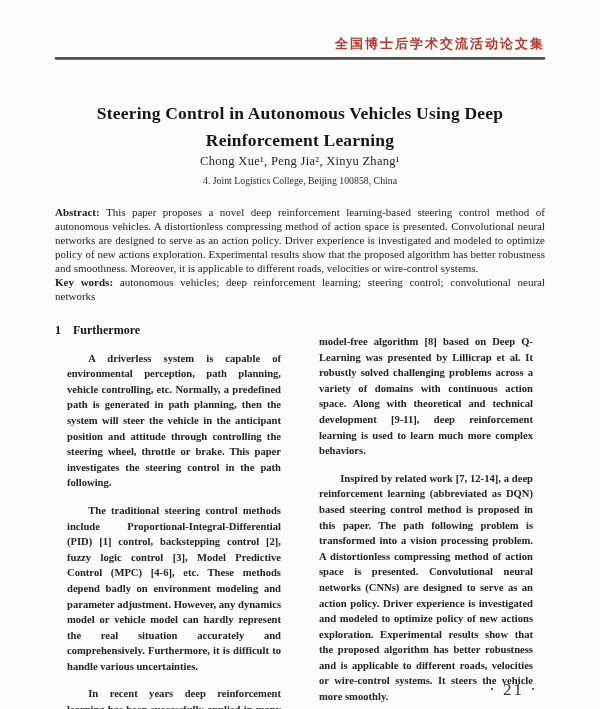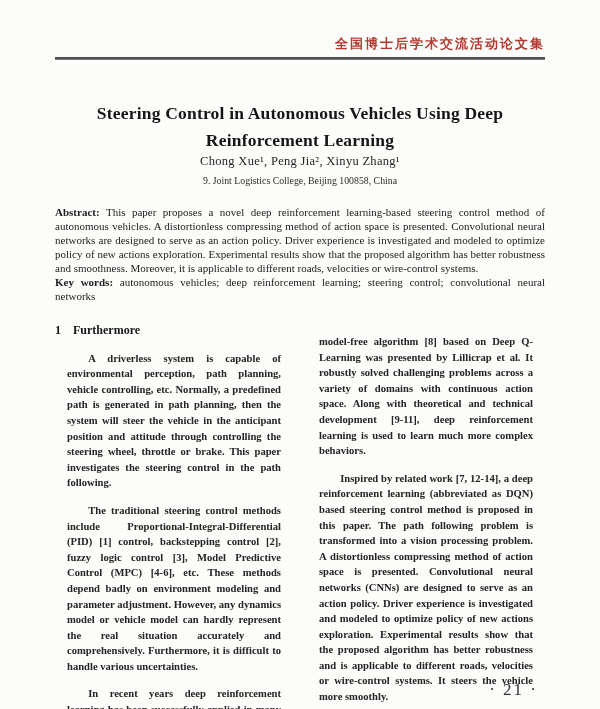--- a/index.html
+++ b/index.html
@@ -107,21 +107,21 @@
   <div class="header-row">
     <span class="header-title">全国博士后学术交流活动论文集</span>
   </div>
   <div class="header-rule"></div>
 
   <h1 class="paper-title">Steering Control in Autonomous Vehicles Using Deep Reinforcement Learning</h1>
 
   <div class="authors">Chong Xue¹, Peng Jia², Xinyu Zhang¹</div>
 
   <div class="affiliations">
-    <div class="affil">9. Joint Logistics College, Beijing 100858, China</div>
+    <div class="affil">4. Joint Logistics College, Beijing 100858, China</div>
   </div>
 
   <p class="abstract"><span class="lbl">Abstract:</span> <span>This paper proposes a novel deep reinforcement learning-based steering control method of autonomous vehicles. A distortionless compressing method of action space is presented. Convolutional neural networks are designed to serve as an action policy. Driver experience is investigated and modeled to optimize policy of new actions exploration. Experimental results show that the proposed algorithm has better robustness and smoothness. Moreover, it is applicable to different roads, velocities or wire-control systems.</span></p>
 
   <p class="keywords"><span class="lbl">Key words:</span> <span>autonomous vehicles; deep reinforcement learning; steering control; convolutional neural networks</span></p>
 
   <div class="columns">
 
     <div class="col">
       <h2><span class="sec-num">1</span><span>Furthermore</span></h2>

